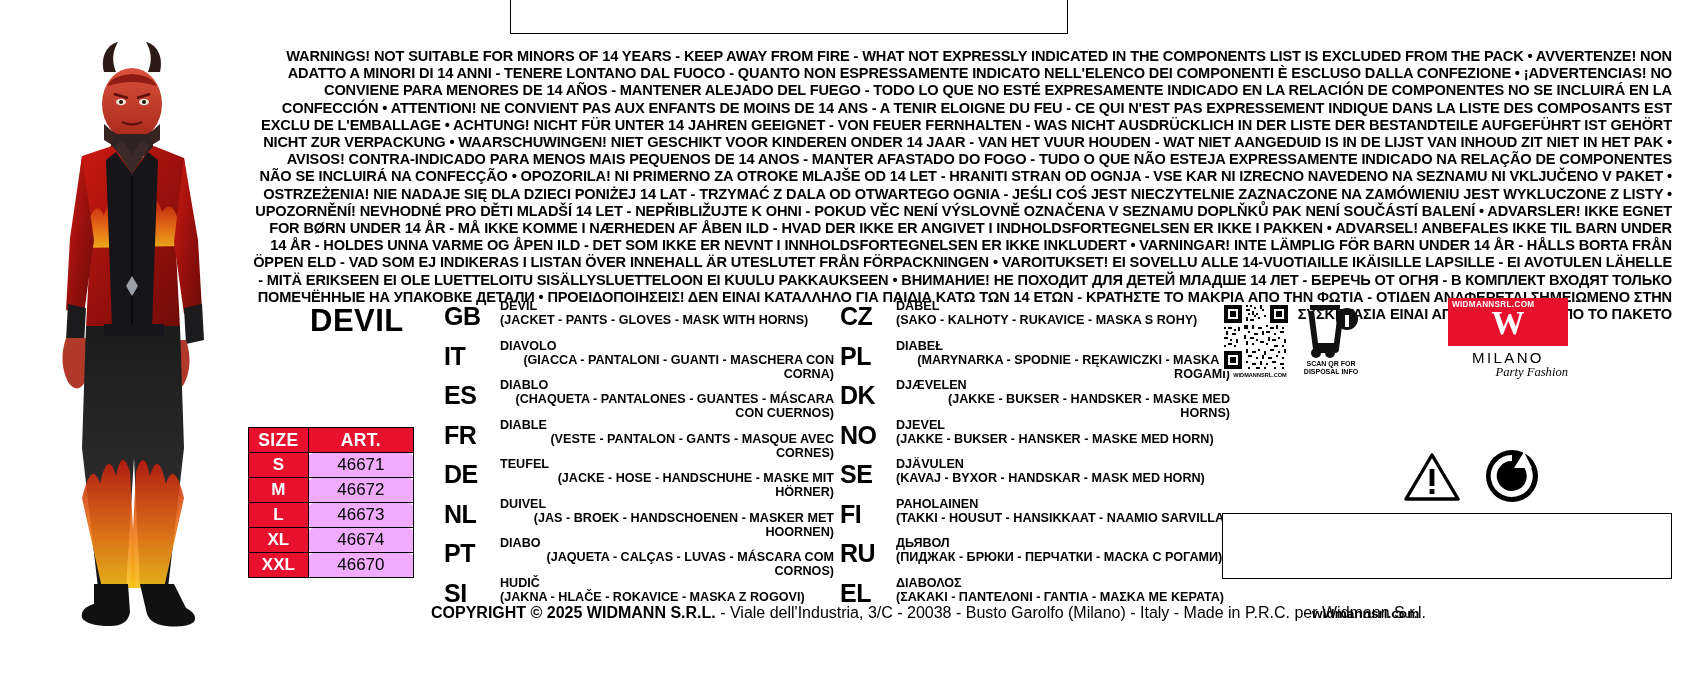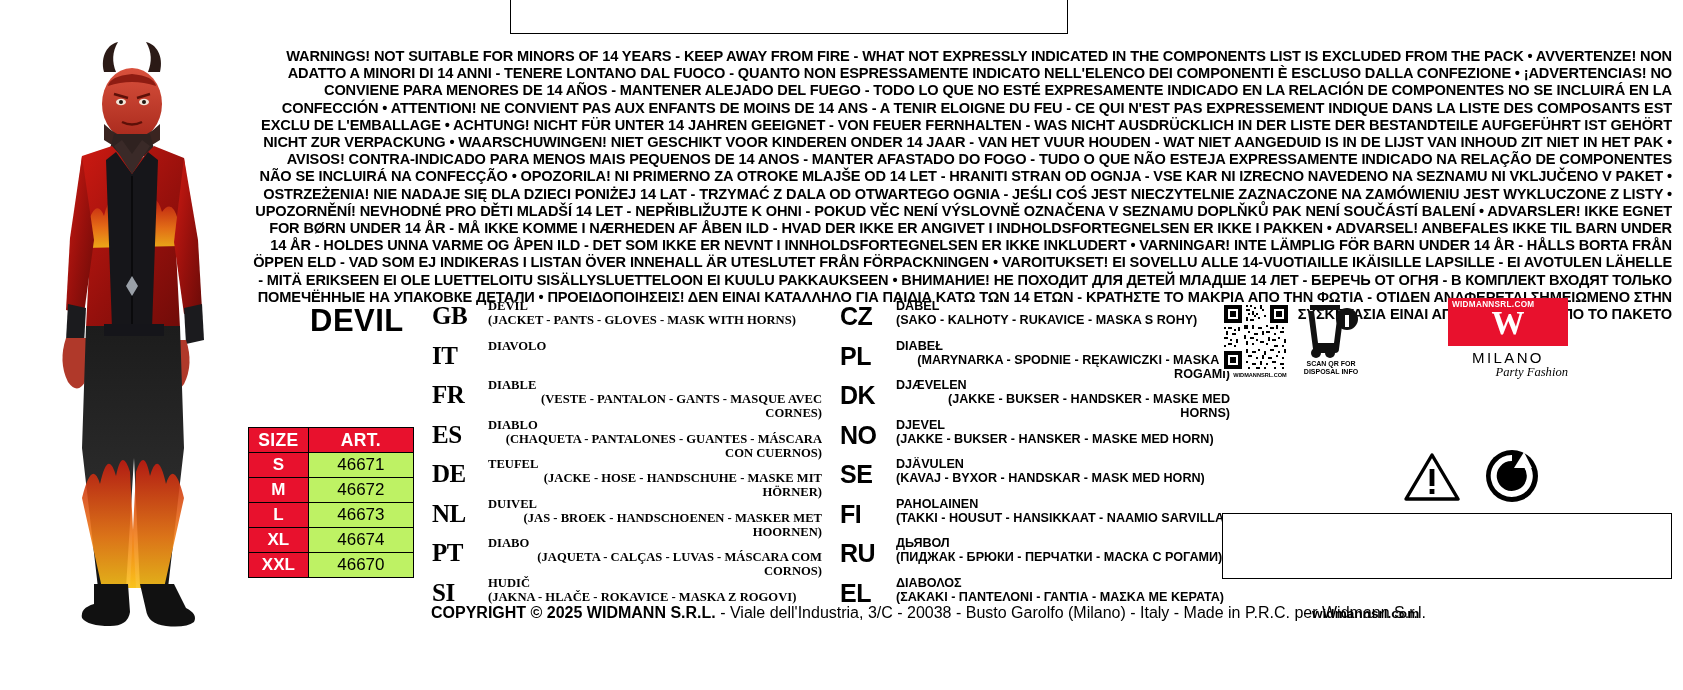--- a/index.html
+++ b/index.html
@@ -54,25 +54,25 @@
     text-align:center;
     font-weight:bold;
     height:25px;
     font-size:17px;
     padding:0;
   }
   .size-table th {
     background:#e8112d; color:#fff; font-size:17.5px; letter-spacing:0.4px;
   }
   .size-table td.sz { background:#e8112d; color:#fff; width:60px; }
-  .size-table td.art { background:#bef264; color:#000; width:106px; font-weight:normal; font-size:17px;}
+  .size-table td.art { background:#f0abfc; color:#000; width:106px; font-weight:normal; font-size:17px;border-radius:6px;}
 
   
   .lang-col { position:absolute; }
-  .lang-col.c1 { left:432px; top:300px; width:390px;font-family:Liberation Serif, serif; }
+  .lang-col.c1 { left:444px; top:300px; width:390px; }
   .lang-col.c2 { left:840px; top:300px; width:390px; }
   .lang-row { position:relative; height:39.5px; }
   .lang-code {
     position:absolute; left:0; top:2px;
     font-size:25px; font-weight:bold; letter-spacing:-0.5px;
   }
   .lang-txt { position:absolute; left:56px; top:0px; }
   .lang-name { font-size:12.6px; font-weight:bold; line-height:13px; }
   .lang-items { font-size:12.6px; font-weight:bold; line-height:14px;text-align:right; }
 
@@ -250,34 +250,35 @@
       <div class="lang-code">GB</div>
       <div class="lang-txt">
         <div class="lang-name">DEVIL</div>
         <div class="lang-items">(JACKET - PANTS - GLOVES - MASK WITH HORNS)</div>
       </div>
     </div>
     <div class="lang-row">
       <div class="lang-code">IT</div>
       <div class="lang-txt">
         <div class="lang-name">DIAVOLO</div>
+        <div class="lang-items">(GIACCA - PANTALONI - GUANTI - MASCHERA CON CORNA)</div>
+      </div>
+    </div>
+    <div class="lang-row">
+      <div class="lang-code">ES</div>
+      <div class="lang-txt">
+        <div class="lang-name">DIABLO</div>
+        <div class="lang-items">(CHAQUETA - PANTALONES - GUANTES - MÁSCARA CON CUERNOS)</div>
       </div>
     </div>
     <div class="lang-row">
       <div class="lang-code">FR</div>
       <div class="lang-txt">
         <div class="lang-name">DIABLE</div>
         <div class="lang-items">(VESTE - PANTALON - GANTS - MASQUE AVEC CORNES)</div>
-      </div>
-    </div>
-    <div class="lang-row">
-      <div class="lang-code">ES</div>
-      <div class="lang-txt">
-        <div class="lang-name">DIABLO</div>
-        <div class="lang-items">(CHAQUETA - PANTALONES - GUANTES - MÁSCARA CON CUERNOS)</div>
       </div>
     </div>
     <div class="lang-row">
       <div class="lang-code">DE</div>
       <div class="lang-txt">
         <div class="lang-name">TEUFEL</div>
         <div class="lang-items">(JACKE - HOSE - HANDSCHUHE - MASKE MIT HÖRNER)</div>
       </div>
     </div>
     <div class="lang-row">

